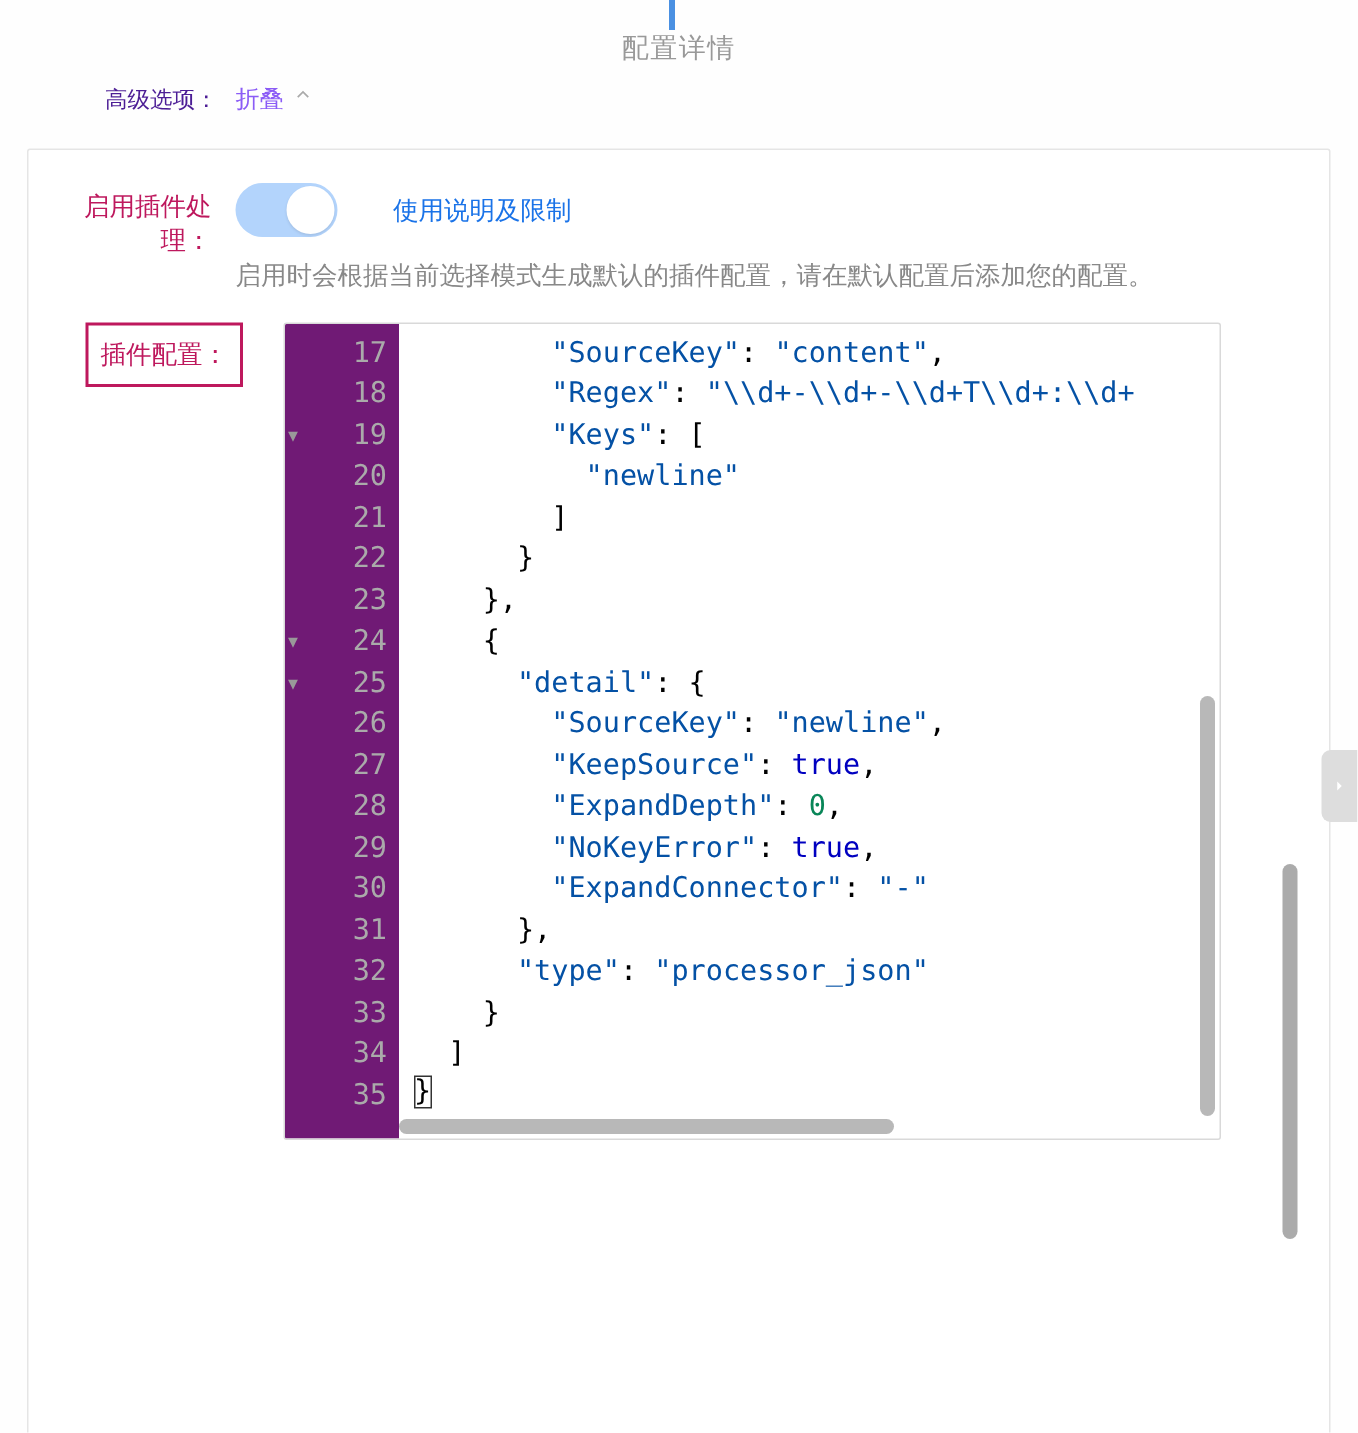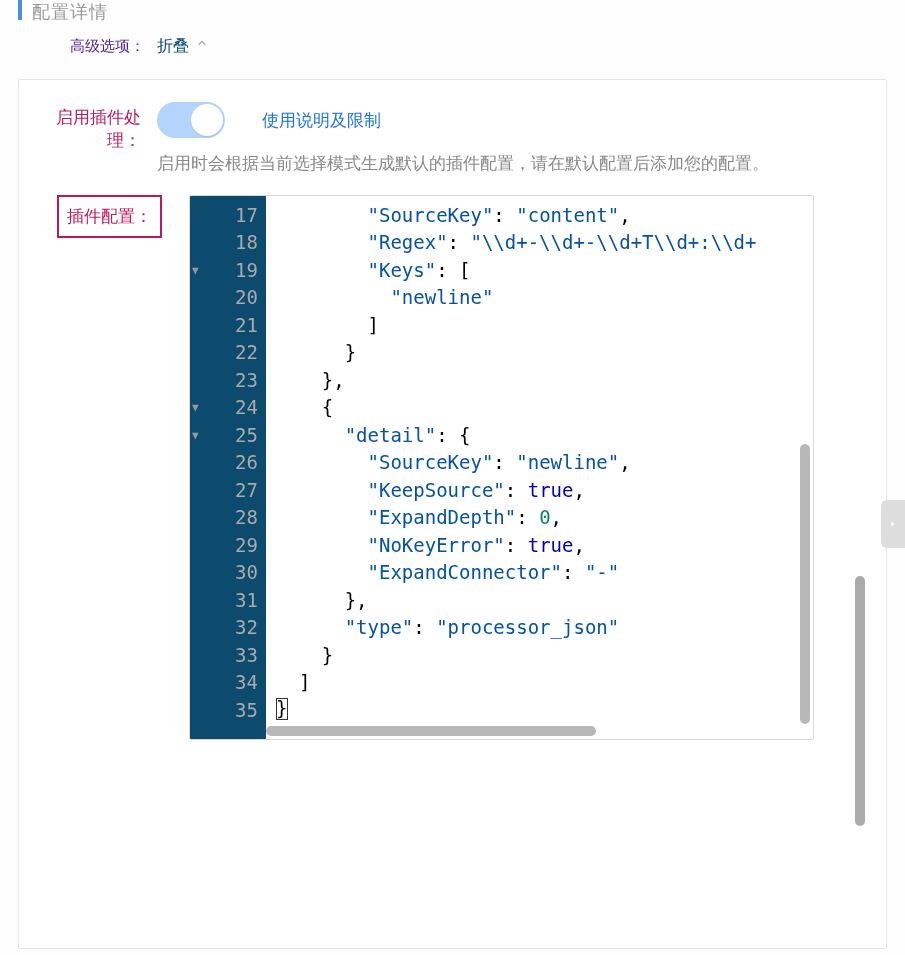--- a/index.html
+++ b/index.html
@@ -9,21 +9,23 @@
       color: #333;
       width: 905px;
       height: 955px;
       position: relative;
     }
     .header {
       padding: 0 18px 6px 18px;
     }
     .title-row {
       display: flex;
+      align-items: center;
       margin-bottom: 12px;
+      flex-direction: column;
     }
     .title-bar {
       width: 4px;
       height: 20px;
       background: #4a90e2;
       margin-right: 10px;
     }
     .title-text {
       font-size: 18px;
       color: #999;
@@ -34,21 +36,21 @@
       align-items: center;
       padding-left: 52px;
     }
     .adv-label {
       font-size: 15px;
       color: #4c1d95;
       margin-right: 12px;
     }
     .collapse-control {
       display: flex;
-      color: #0c4a6e;
+      color: #8b5cf6;
       font-size: 16px;
       cursor: pointer;
     }
     .chevron-up {
       margin-left: 6px;
       width: 14px;
       height: 14px;
       display: inline-flex;
       align-items: center;
     }
@@ -133,21 +135,21 @@
       font-size: 19px;
       overflow: hidden;
       background: #fff;
     }
     .editor-content {
       display: flex;
       height: 100%;
       overflow: hidden;
     }
     .gutter {
-      background: #0c4a6e;
+      background: #701a75;
       width: 76px;
       min-width: 76px;
       padding: 6px 8px 0 8px;
       color: #aaa;
       text-align: right;
       user-select: none;
     }
     .gutter-line {
       height: 27.5px;
       line-height: 27.5px;

